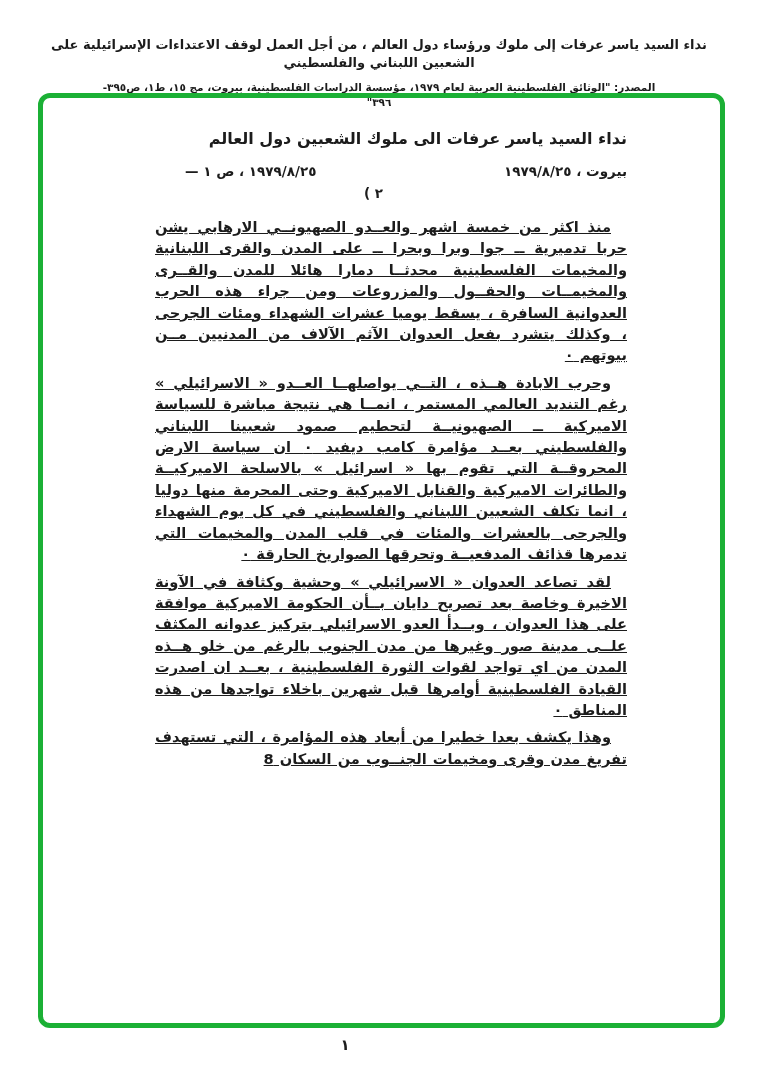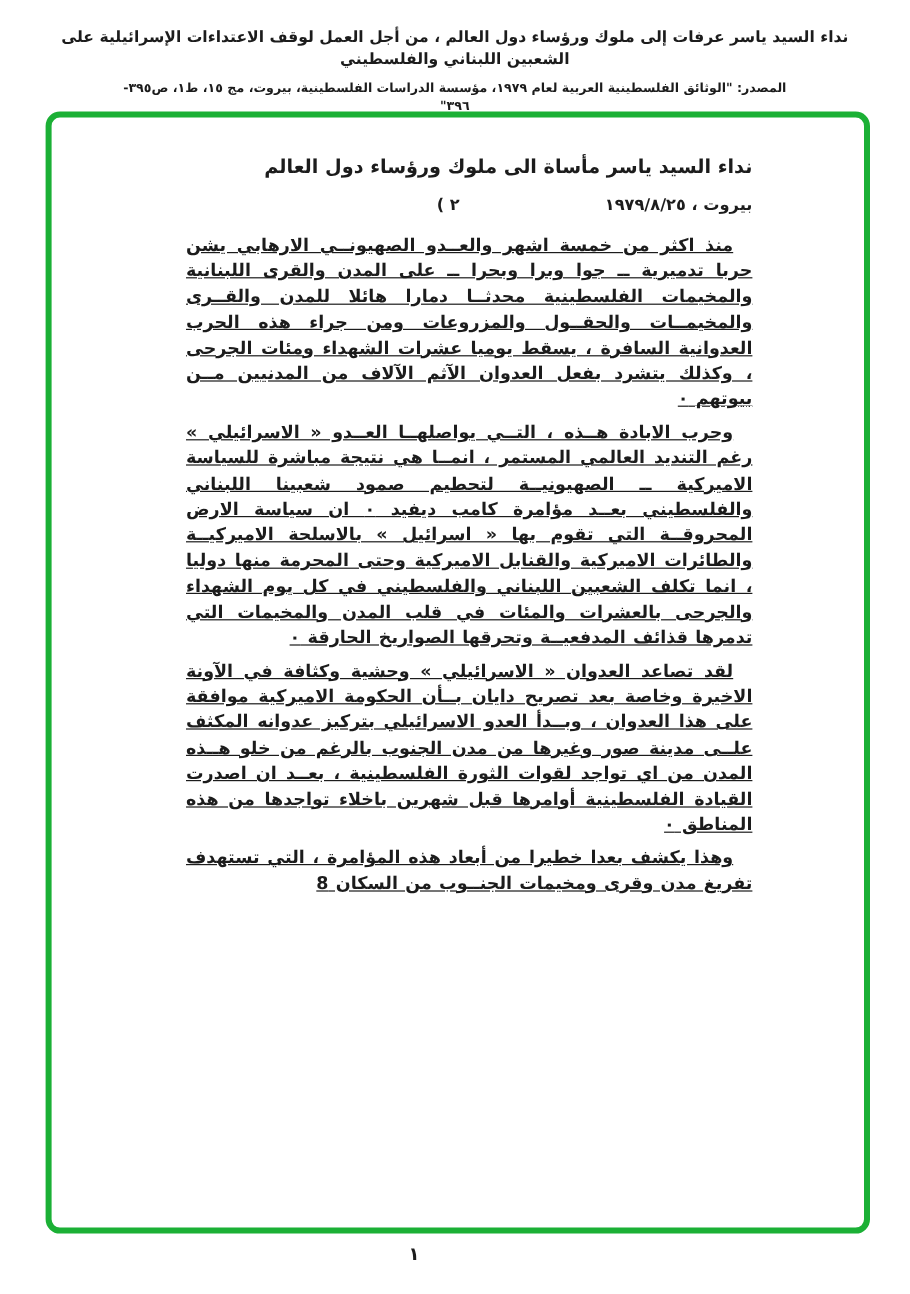--- a/index.html
+++ b/index.html
@@ -1,21 +1,21 @@
 <!DOCTYPE html>
 <html lang="ar"><head>
 <meta charset="utf-8">
 <style>
   html,body{margin:0;padding:0;}
   body{
     width:758px;height:1078px;position:relative;background:#ffffff;
     font-family:"DejaVu Sans", sans-serif;color:#1c1c1c;overflow:hidden;
   }
   
-  .top-header{padding-top:23px;text-align:center;font-weight:bold;direction:rtl;}
+  .top-header{padding-top:36px;text-align:center;font-weight:bold;direction:rtl;}
   .top-title{font-size:13px;line-height:18px;width:690px;margin:0 auto;}
   .top-source{font-size:10.5px;line-height:15px;margin-top:8px;width:560px;margin-left:auto;margin-right:auto;}
   
   .annotation-box{
     position:absolute;left:38px;top:93px;width:687px;height:935px;
     box-sizing:border-box;border:5px solid #1bb035;border-radius:12px;
     overflow:hidden;
   }
   .doc-content{
     direction:rtl;
@@ -51,25 +51,26 @@
 
 <header class="top-header">
   <div class="top-title">نداء السيد ياسر عرفات إلى ملوك ورؤساء دول العالم ، من أجل العمل لوقف الاعتداءات الإسرائيلية على الشعبين اللبناني والفلسطيني</div>
   <div class="top-source">المصدر: "الوثائق الفلسطينية العربية لعام ١٩٧٩، مؤسسة الدراسات الفلسطينية، بيروت، مج ١٥، ط١، ص٣٩٥- ٣٩٦"</div>
 </header>
 
 <div class="annotation-box">
   <div class="doc-content">
 
     <div class="doc-heading">
-      <div>نداء السيد ياسر مأساة الى ملوك ورؤساء دول العالم</div>
+      <div>نداء السيد ياسر عرفات الى ملوك الشعبين دول العالم</div>
     </div>
 
     <div class="citation">
       <div class="cite-left">
+        <div class="l2">١٩٧٩/٨/٢٥ ، ص ١ —</div>
         <div class="l3">٢ )</div>
       </div>
       <div class="cite-right">بيروت ، ١٩٧٩/٨/٢٥</div>
     </div>
 
     <div class="doc-body">
       <p>منذ اكثر من خمسة اشهر والعــدو الصهيونــي الارهابي يشن حربا تدميرية ــ جوا وبرا وبحرا ــ على المدن والقرى اللبنانية والمخيمات الفلسطينية محدثــا دمارا هائلا للمدن والقــرى والمخيمــات والحقــول والمزروعات ومن جراء هذه الحرب العدوانية السافرة ، يسقط يوميا عشرات الشهداء ومئات الجرحى ، وكذلك يتشرد بفعل العدوان الآثم الآلاف من المدنيين مــن بيوتهم ٠</p>
       <p>وحرب الابادة هــذه ، التــي يواصلهــا العــدو « الاسرائيلي » رغم التنديد العالمي المستمر ، انمــا هي نتيجة مباشرة للسياسة الاميركية ــ الصهيونيــة لتحطيم صمود شعبينا اللبناني والفلسطيني بعــد مؤامرة كامب ديفيد ٠ ان سياسة الارض المحروقــة التي تقوم بها « اسرائيل » بالاسلحة الاميركيــة والطائرات الاميركية والقنابل الاميركية وحتى المحرمة منها دوليا ، انما تكلف الشعبين اللبناني والفلسطيني في كل يوم الشهداء والجرحى بالعشرات والمئات في قلب المدن والمخيمات التي تدمرها قذائف المدفعيــة وتحرقها الصواريخ الحارقة ٠</p>
       <p>لقد تصاعد العدوان « الاسرائيلي » وحشية وكثافة في الآونة الاخيرة وخاصة بعد تصريح دايان بــأن الحكومة الاميركية موافقة على هذا العدوان ، وبــدأ العدو الاسرائيلي بتركيز عدوانه المكثف علــى مدينة صور وغيرها من مدن الجنوب بالرغم من خلو هــذه المدن من اي تواجد لقوات الثورة الفلسطينية ، بعــد ان اصدرت القيادة الفلسطينية أوامرها قبل شهرين باخلاء تواجدها من هذه المناطق ٠</p>
       <p>وهذا يكشف بعدا خطيرا من أبعاد هذه المؤامرة ، التي تستهدف تفريغ مدن وقرى ومخيمات الجنــوب من السكان 8</p>

